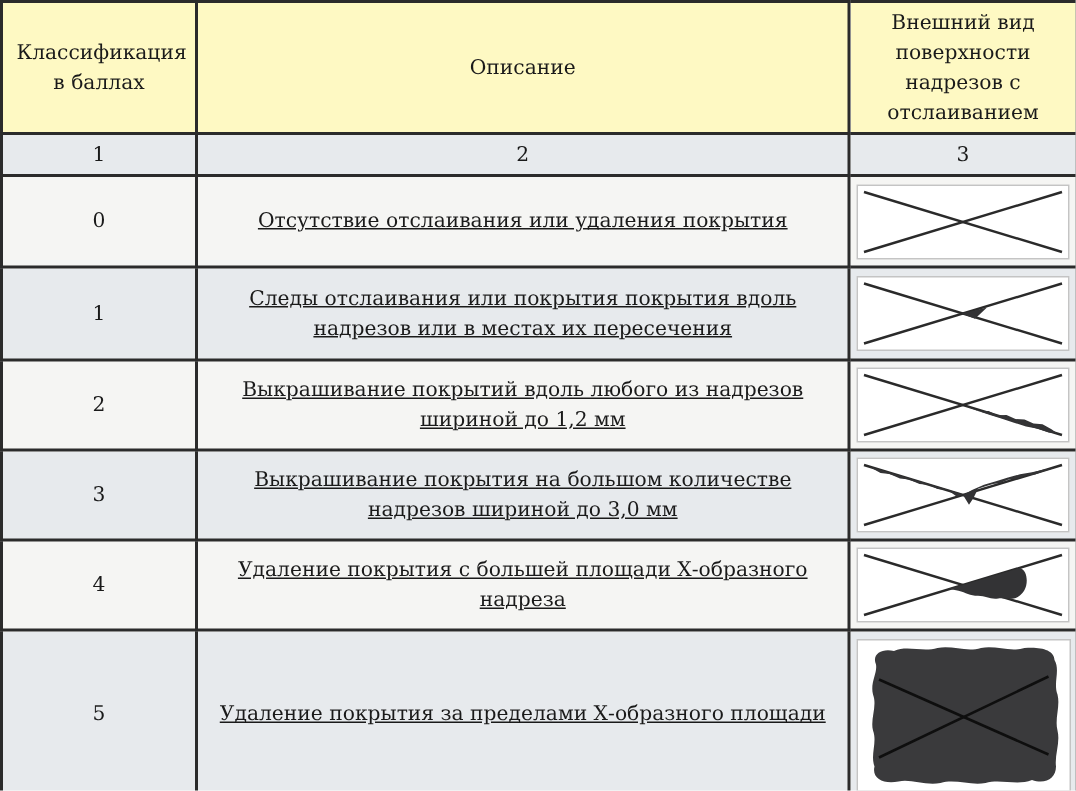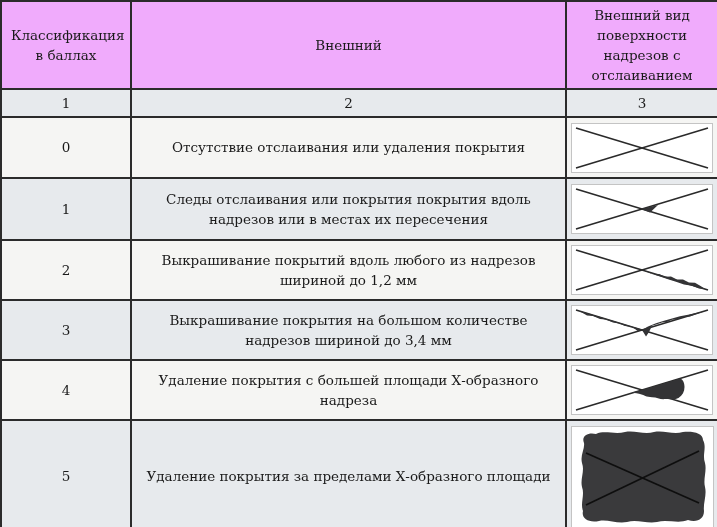--- a/index.html
+++ b/index.html
@@ -17,24 +17,24 @@
   .cls th,.cls td{
     border:2px solid #2b2b2b;
     text-align:center;
     vertical-align:middle;
     font-weight:normal;
     font-size:13.5px;
     line-height:1.5;
     padding:2px 4px;
     overflow:hidden;
   }
-  .cls th{background:#f0abfc;}
+  .cls th{background:#fef9c3;}
   tr.shaded td{background:#e7eaed;}
   tr.light td{background:#f5f5f3;}
-  .desc-inner{max-width:418px;margin:0 auto;}
+  .desc-inner{max-width:418px;margin:0 auto;text-decoration:underline;}
   .hdr-inner{margin:0 auto;}
   .imgbox{
     width:140px;height:48px;
     margin:2px auto;
     background:#ffffff;
     border:1px solid #c4c4c4;
   }
   .imgbox.tall{width:141px;height:100px;}
   .imgbox svg{display:block;}
 </style>
@@ -47,21 +47,21 @@
       <col style="width:435px">
       <col style="width:152px">
   </colgroup>
 
   <tbody>
       <tr style="height:88px">
     <th>
       <div class="hdr-inner" style="max-width:110px">Классификация в баллах</div>
     </th>
     <th>
-      <div class="hdr-inner">Внешний</div>
+      <div class="hdr-inner">Описание</div>
     </th>
     <th>
       <div class="hdr-inner" style="max-width:120px">Внешний вид поверхности надрезов с отслаиванием</div>
     </th>
   </tr>
 
   <tr class="shaded" style="height:28px">
     <td>1</td>
     <td>2</td>
     <td>3</td>
@@ -110,21 +110,21 @@
           <line x1="136" y1="4" x2="4" y2="44" stroke="#2a2a2a" stroke-width="1.6"></line>
           <polygon fill="#333335" points="70,24 76,25.8 81,28.2 87,28 93,30.8 99,30.6 105,33.4 111,33.6 117,36.4 123,36.8 129,40.2 133,43 127,42.4 120,39.8 112,38.4 104,35.8 96,33.2 88,30.6 80,28 74,25.6"></polygon>
         </svg>
       </div>
     </td>
   </tr>
 
   <tr class="shaded" style="height:57px">
     <td>3</td>
     <td>
-      <div class="desc-inner">Выкрашивание покрытия на большом количестве надрезов шириной до 3,4 мм</div>
+      <div class="desc-inner">Выкрашивание покрытия на большом количестве надрезов шириной до 3,0 мм</div>
     </td>
     <td>
       <div class="imgbox">
         <svg width="140" height="48" viewBox="0 0 140 48">
           <line x1="4" y1="4" x2="136" y2="44" stroke="#2a2a2a" stroke-width="1.6"></line>
           <line x1="136" y1="4" x2="4" y2="44" stroke="#2a2a2a" stroke-width="1.6"></line>
           <polygon fill="#333335" points="8,5 70,23.5 66,25.2 60,20.8 53,20 47,17.2 41,16.6 34,13.6 28,13 21,10 15,9.4 9,6"></polygon>
           <polygon fill="#333335" points="70,24 74,30.5 77,26 80,19.8 85,18.2 90,16.6 95,16 100,13.8 106,13.2 112,11 118,10.4 124,8.2 132,5.6 124,7 116,8.8 108,10.2 100,12.4 92,14.8 84,17.2 76,20.6"></polygon>
         </svg>
       </div>

